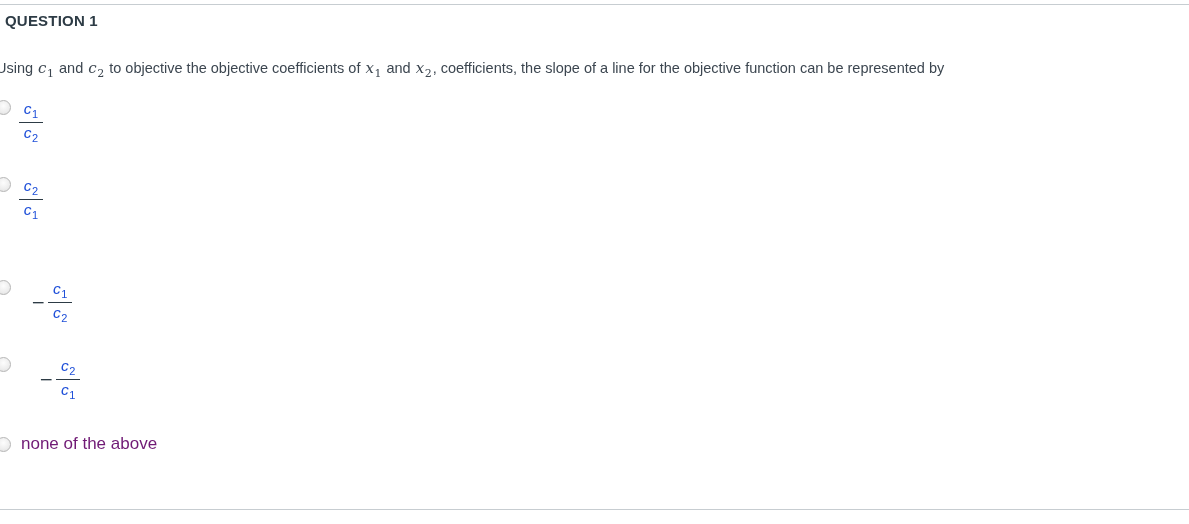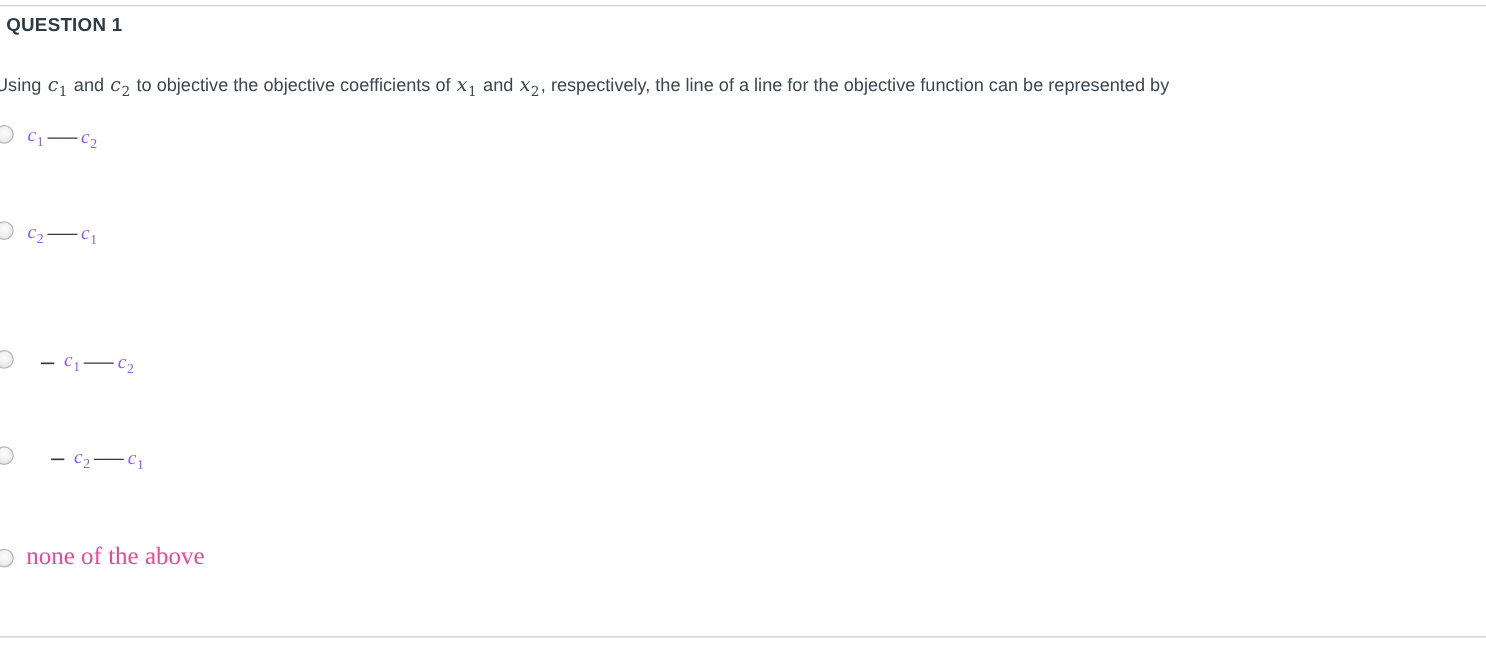--- a/index.html
+++ b/index.html
@@ -109,49 +109,48 @@
   .minus {
     font-family: "DejaVu Serif", serif;
     font-size: 17px;
     color: #2d3b45;
     line-height: 1;
     padding-right: 3px;
     margin-top: 1px;
   }
   .frac {
     display: inline-flex;
-    flex-direction: row;
+    flex-direction: column;
     align-items: center;
-    font-family: Liberation Serif, serif;
+    font-family: Liberation Sans, sans-serif;
     font-style: italic;
     font-size: 15.5px;
-    color: #8b5cf6;
+    color: #1d4ed8;
     line-height: 1.18;
   }
   .frac .num { padding: 0 3px 1px 3px; }
   .frac .den { padding: 1px 3px 0 3px; }
   .frac .bar {
     width: 100%;
     min-width: 24px;
     height: 1px;
     background: #2d3b45;
   }
   .frac sub {
     font-style: normal;
     font-size: 11px;
     vertical-align: -0.35em;
     padding-left: 0.5px;
   }
 
   .plain-option-text {
     margin-left: 10px;
     margin-top: -1px;
-    font-size: 20px;
-    color: #ec4899;
-    font-family: Liberation Serif, serif;
+    font-size: 17px;
+    color: #701a75;
   }
 
   .fr-gap { margin-left: 8px; }
 </style>
 </head>
 <body>
 
 <div class="page">
 
   <div class="rule rule-top"></div>
@@ -159,21 +158,21 @@
   <div class="question-header">QUESTION 1</div>
 
   <div class="question-body">
     <span>Using</span>
     <span class="var"><span>c</span><sub>1</sub></span>
     <span>and</span>
     <span class="var"><span>c</span><sub>2</sub></span>
     <span>to objective the objective coefficients of</span>
     <span class="var"><span>x</span><sub>1</sub></span>
     <span>and</span>
-    <span class="var"><span>x</span><sub>2</sub></span><span>, respectively, the line of a line for the objective function can be represented by</span>
+    <span class="var"><span>x</span><sub>2</sub></span><span>, coefficients, the slope of a line for the objective function can be represented by</span>
   </div>
 
   <div class="options">
 
     <div class="option" style="top:100px;">
       <span class="radio"></span>
       <span class="option-label fr-gap">
         <span class="mathrow">
           <span class="frac">
             <span class="num"><span>c</span><sub>1</sub></span>

